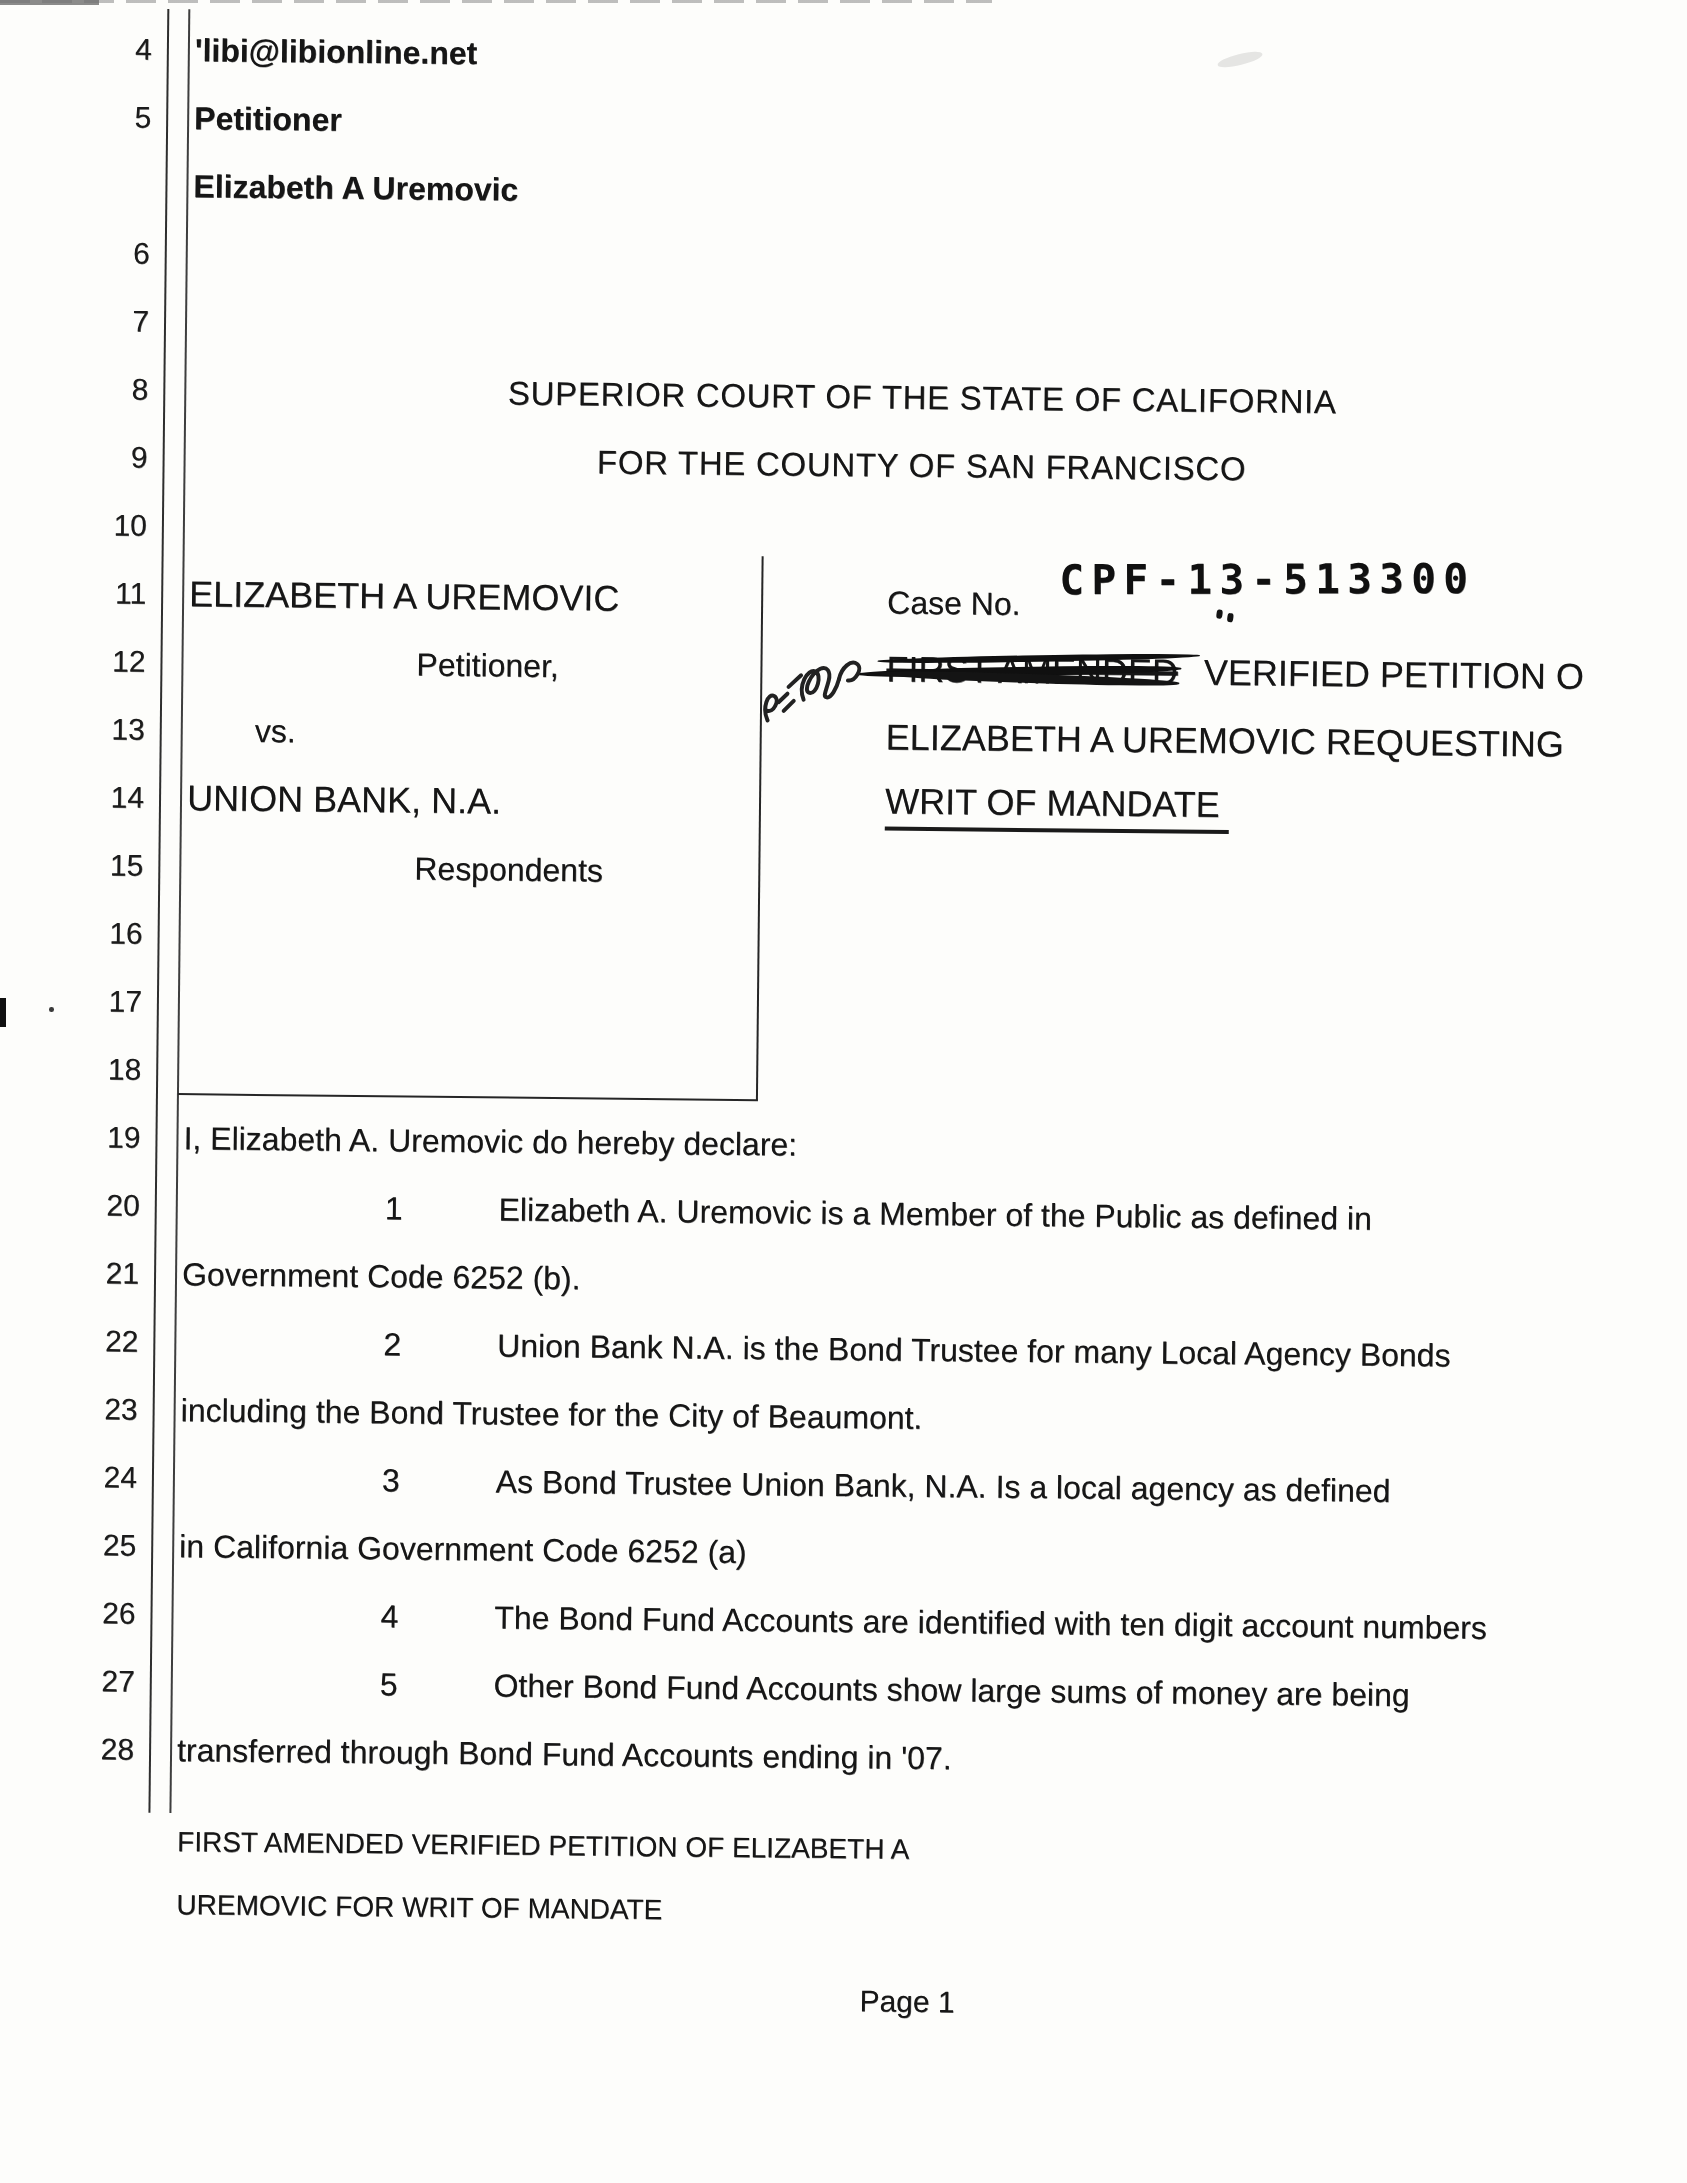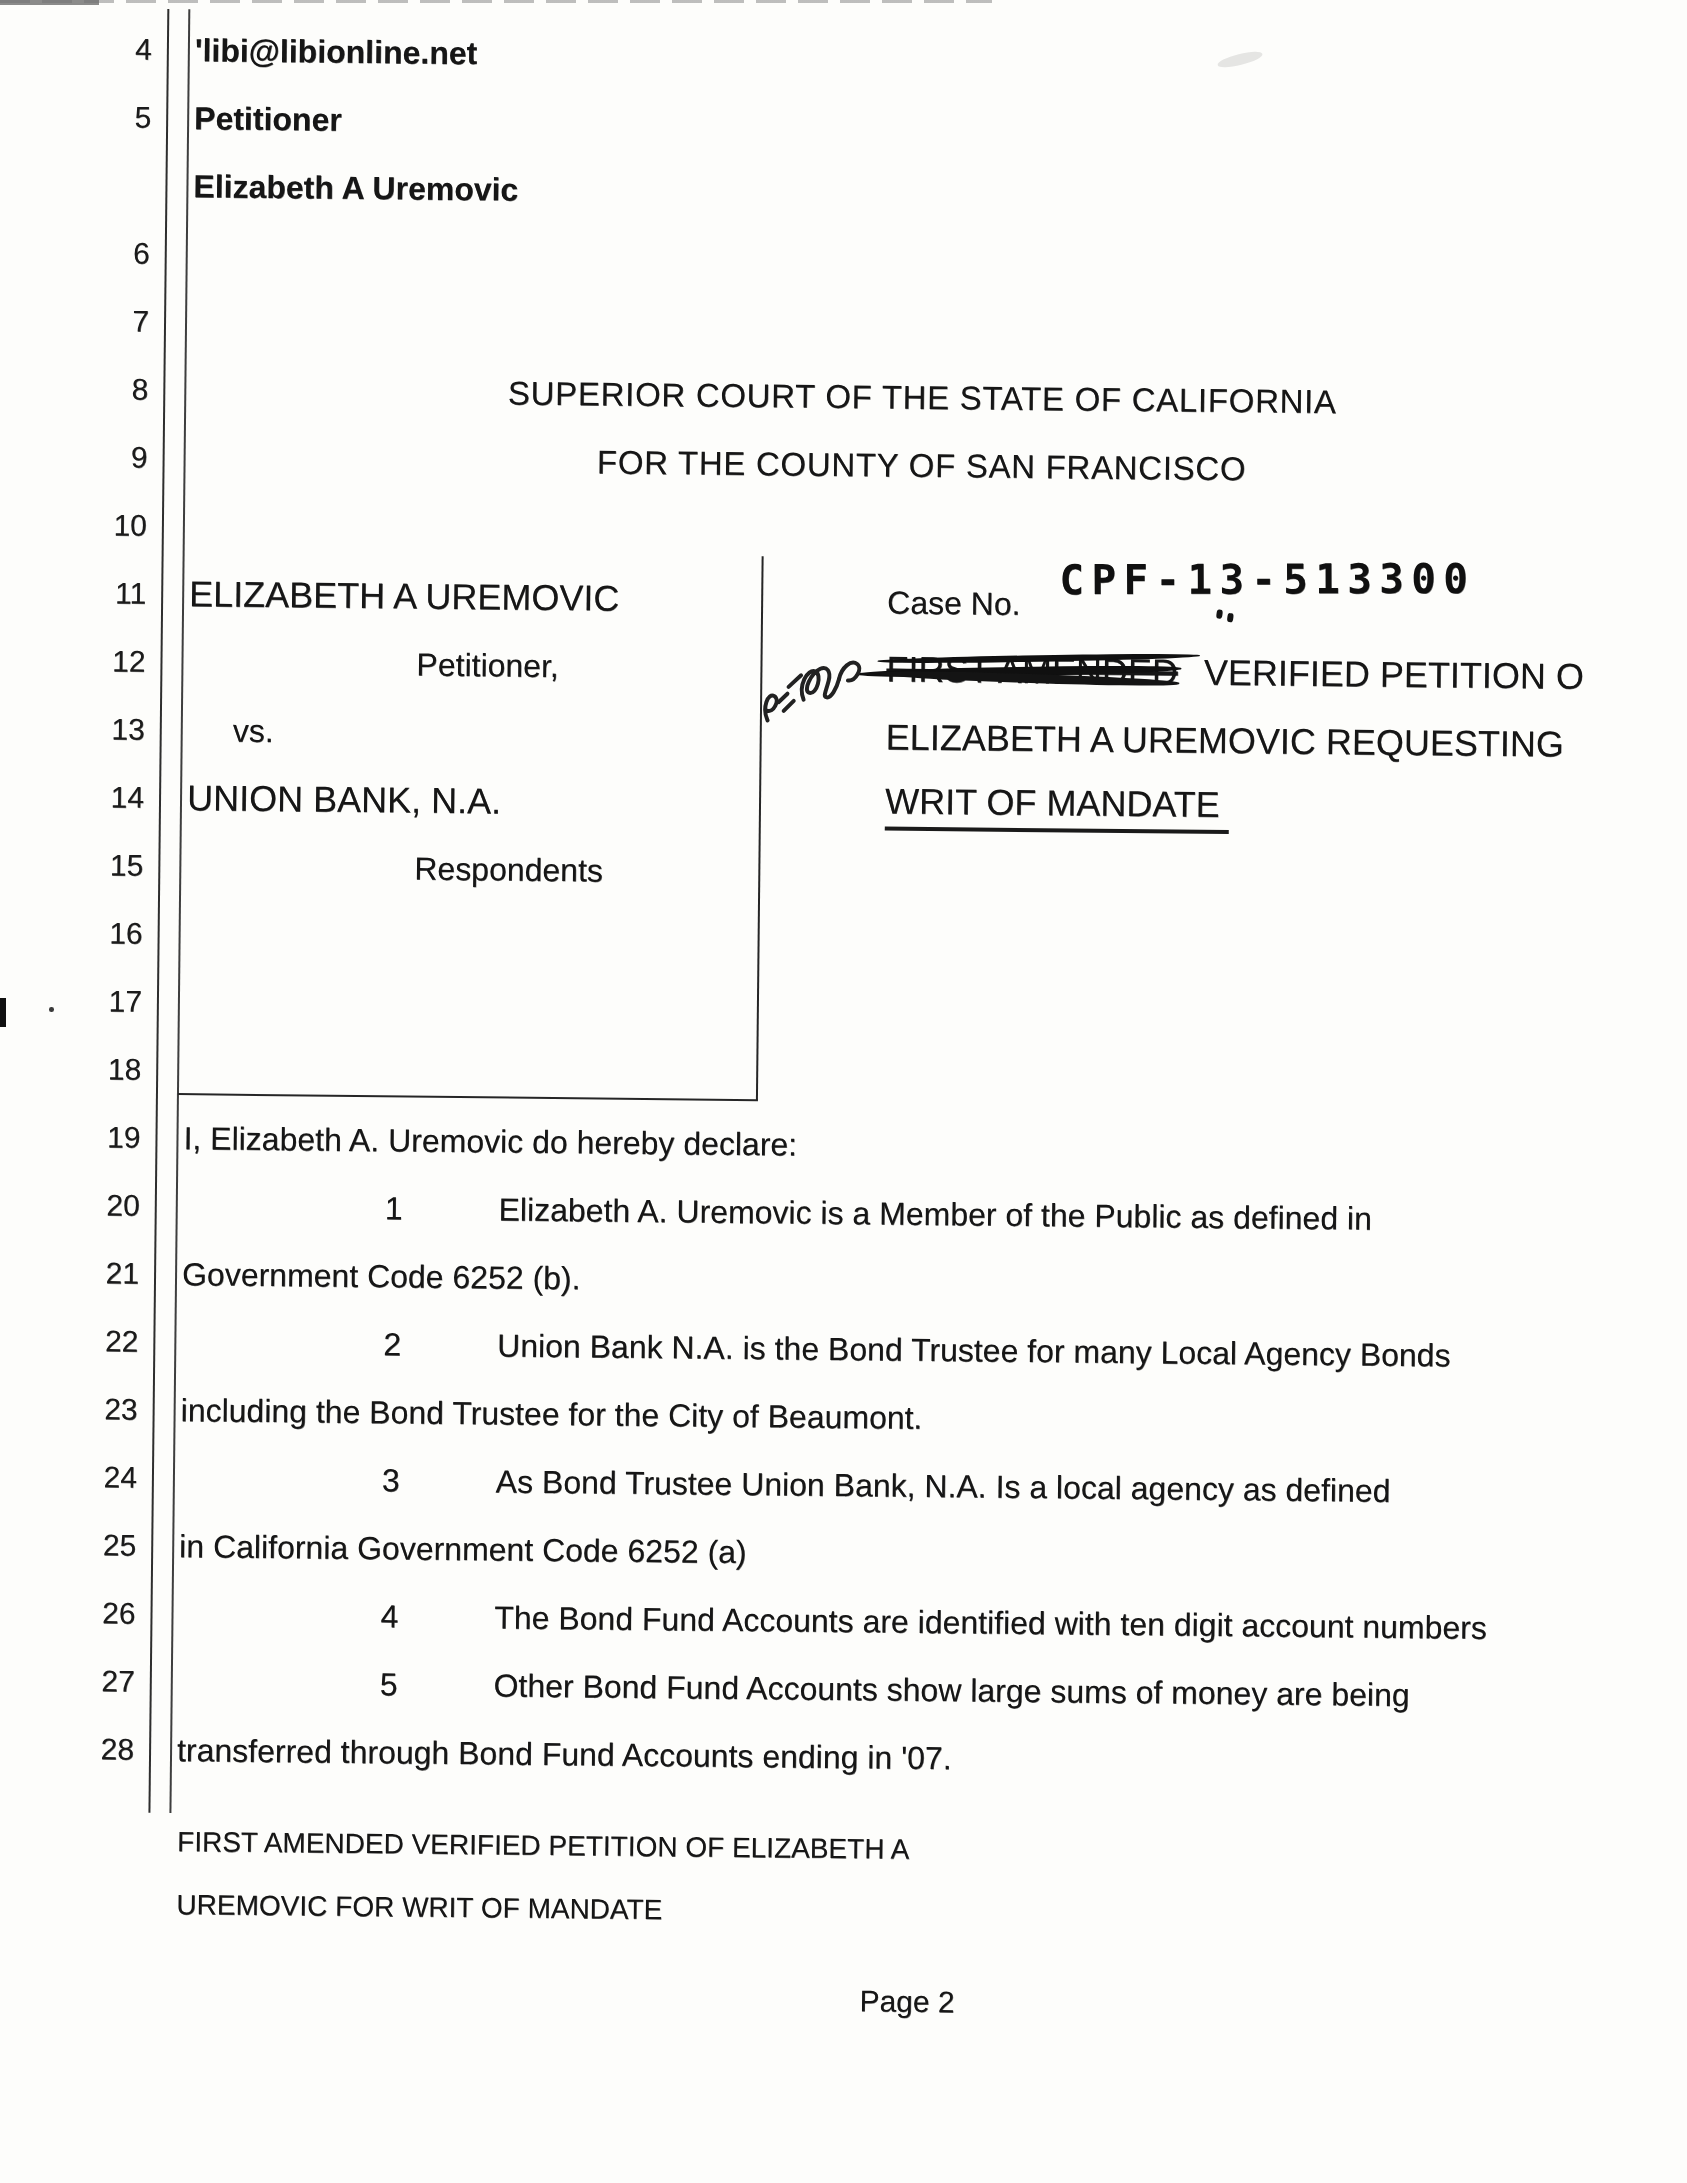--- a/index.html
+++ b/index.html
@@ -25,21 +25,21 @@
   .rows{position:absolute; top:16px; left:0; width:1687px;}
   .row{position:relative; height:68px; display:flex; align-items:center;}
   .ln{flex:none; width:152px; text-align:right; font-size:30px; color:#1b1b1b; white-space:nowrap;}
   .txt{margin-left:43px; font-size:32px; white-space:nowrap;}
   .heavy{font-weight:700;}
   .center-title{margin-left:43px; width:1462px; text-align:center; font-size:33px; letter-spacing:0.7px;}
 
   .cap-name{margin-left:43px; font-size:36px; white-space:nowrap;}
   .cap-role{font-size:32px; white-space:nowrap;}
   .ml410{margin-left:271px;}
-  .ml250{margin-left:88px;}
+  .ml250{margin-left:110px;}
 
   .cap-right{position:absolute; left:893px; top:50%; transform:translateY(-50%); font-size:36px; white-space:nowrap;}
   .case-label{font-size:32px;}
   .case-stamp{
     position:absolute; left:172px; top:-29px;
     font-family:"DejaVu Sans Mono","Liberation Mono",monospace;
     font-weight:700; font-size:41px; letter-spacing:7.3px; color:#101010;
     transform:rotate(-0.8deg); white-space:nowrap;
   }
   .case-stamp::after{ 
@@ -240,21 +240,21 @@
         <path d="M72,98 C66,76 84,52 95,58 C105,64 93,93 82,89 C72,85 88,60 103,55 C113,52 119,61 113,75 C107,90 101,97 107,99 C113,101 123,89 129,74"></path>
         <path d="M129,74 C135,57 151,47 159,55 C167,63 153,81 142,78"></path>
       </g>
     </svg>
 
     <div class="footer">
       <div>FIRST AMENDED VERIFIED PETITION OF ELIZABETH A</div>
       <div>UREMOVIC FOR WRIT OF MANDATE</div>
     </div>
 
-    <div class="page-label">Page 2</div>
+    <div class="page-label">Page 1</div>
 
   </div>
 
   <div class="art-top"></div>
   <div class="art-top-left"></div>
   <div class="art-left-edge"></div>
   <div class="art-left-dot"></div>
   <div class="art-smudge"></div>
 
 </div>

